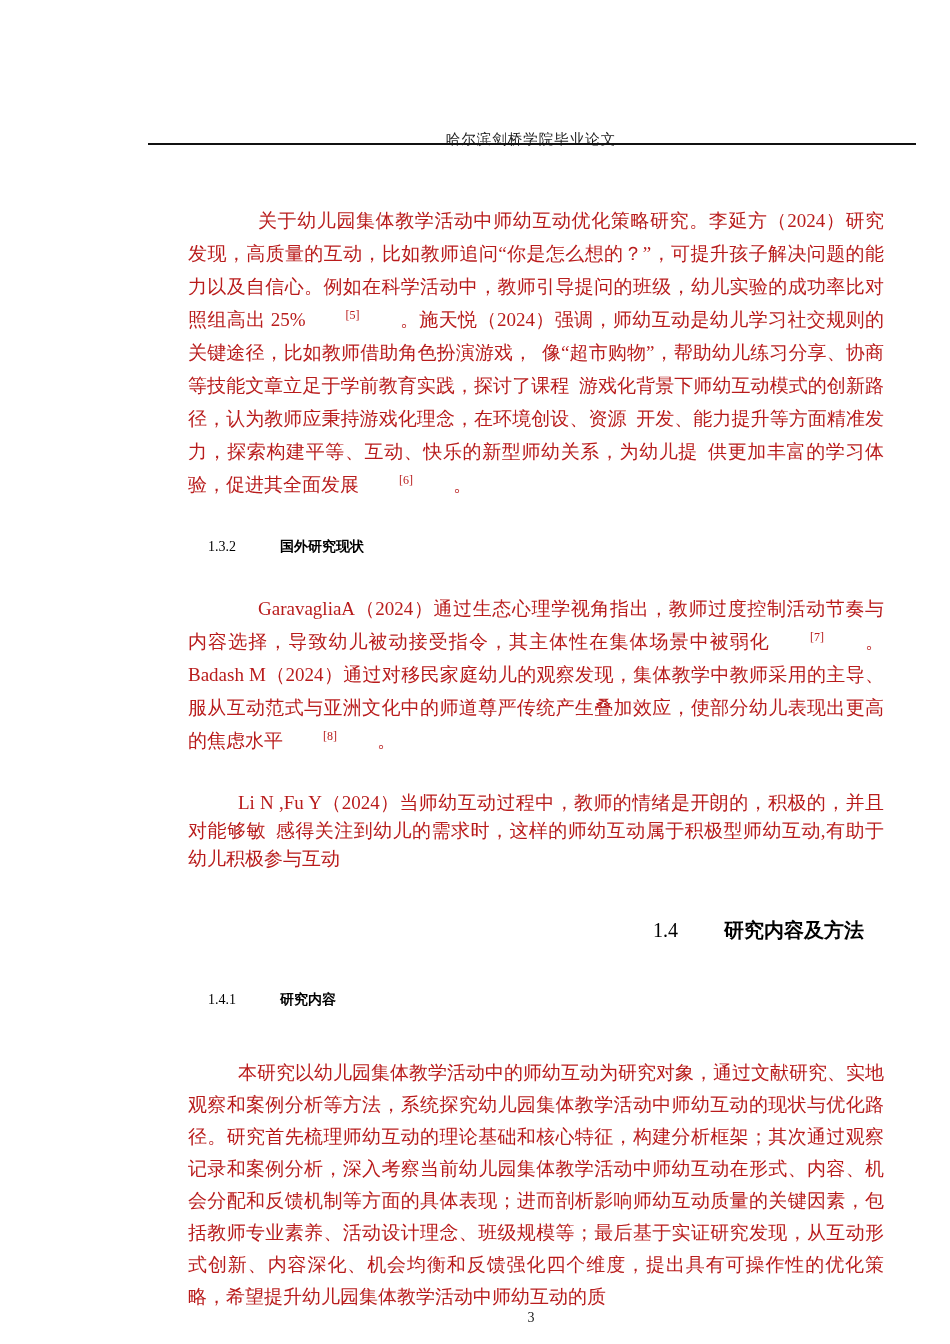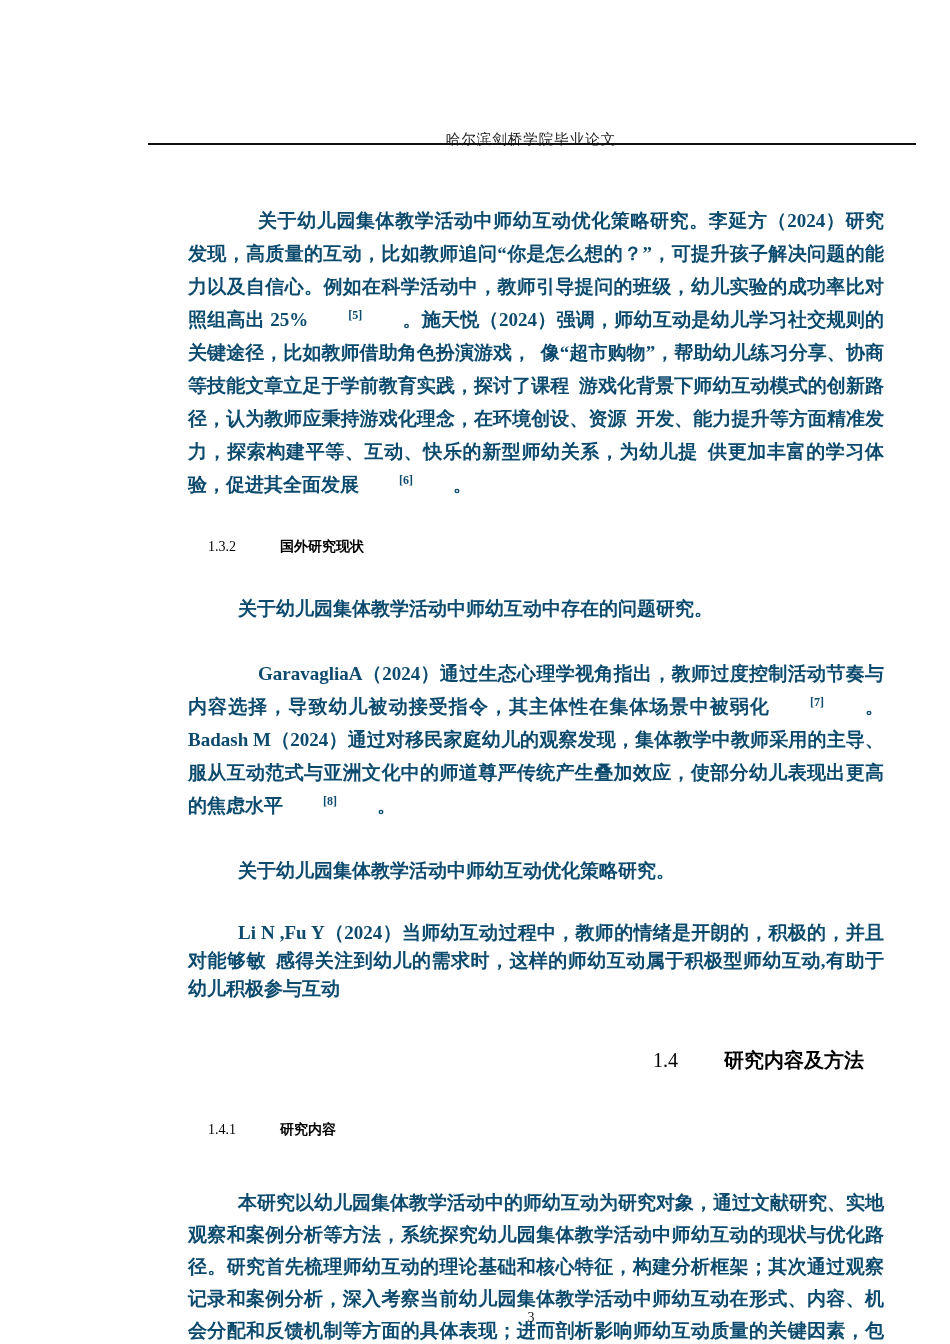--- a/index.html
+++ b/index.html
@@ -27,22 +27,21 @@
     border-top: 2px solid #111111;
   }
   main {
     position: absolute;
     top: 88px; left: 100px; width: 760px;
   }
   p.body {
     font-size: 19px;
     line-height: 33px;
     text-align: justify;
-    color: #0c4a6e;
-    font-weight: bold;
+    color: #b91c1c;
   }
   p.indented { text-indent: 50px; }
   p.tight { line-height: 28px; }
   p.lh32 { line-height: 32px; }
   sup.ref {
     font-size: 12px;
     line-height: 0;
     position: relative;
     top: -7px;
     vertical-align: baseline;
@@ -89,25 +88,23 @@
   <div class="running-header">哈尔滨剑桥学院毕业论文</div>
   <div class="header-rule"></div>
 
   <main>
 
     <p class="body indented m-p1"><span>关于幼儿园集体教学活动中师幼互动优化策略研究。李延方（2024）研究发现，高质量的互动，比如教师追问“你是怎么想的？”，可提升孩子解决问题的能力以及自信心。例如在科学活动中，教师引导提问的班级，幼儿实验的成功率比对照组高出 25%</span><sup class="ref">[5]</sup><span>。施天悦（2024）强调，师幼互动是幼儿学习社交规则的关键途径，比如教师借助角色扮演游戏， 像“超市购物”，帮助幼儿练习分享、协商等技能文章立足于学前教育实践，探讨了课程 游戏化背景下师幼互动模式的创新路径，认为教师应秉持游戏化理念，在环境创设、资源 开发、能力提升等方面精准发力，探索构建平等、互动、快乐的新型师幼关系，为幼儿提 供更加丰富的学习体验，促进其全面发展</span><sup class="ref">[6]</sup><span>。</span></p>
 
     <h3 class="sec m-h132"><span class="num">1.3.2</span><span>国外研究现状</span></h3>
 
 
-    <p class="body indented m-p3">关于幼儿园集体教学活动中师幼互动中存在的问题研究。</p>
 
     <p class="body indented m-p4"><span>GaravagliaA（2024）通过生态心理学视角指出，教师过度控制活动节奏与内容选择，导致幼儿被动接受指令，其主体性在集体场景中被弱化</span><sup class="ref">[7]</sup><span>。Badash M（2024）通过对移民家庭幼儿的观察发现，集体教学中教师采用的主导、服从互动范式与亚洲文化中的师道尊严传统产生叠加效应，使部分幼儿表现出更高的焦虑水平</span><sup class="ref">[8]</sup><span>。</span></p>
 
-    <p class="body indented m-p5">关于幼儿园集体教学活动中师幼互动优化策略研究。</p>
 
     <p class="body indented tight m-p6">Li N ,Fu Y（2024）当师幼互动过程中，教师的情绪是开朗的，积极的，并且对能够敏 感得关注到幼儿的需求时，这样的师幼互动属于积极型师幼互动,有助于幼儿积极参与互动</p>
 
 
     <h2 class="sec m-h14"><span class="num">1.4</span><span>研究内容及方法</span></h2>
 
     <h3 class="sec m-h141"><span class="num">1.4.1</span><span>研究内容</span></h3>
 
     <p class="body indented lh32 m-p8">本研究以幼儿园集体教学活动中的师幼互动为研究对象，通过文献研究、实地观察和案例分析等方法，系统探究幼儿园集体教学活动中师幼互动的现状与优化路径。研究首先梳理师幼互动的理论基础和核心特征，构建分析框架；其次通过观察记录和案例分析，深入考察当前幼儿园集体教学活动中师幼互动在形式、内容、机会分配和反馈机制等方面的具体表现；进而剖析影响师幼互动质量的关键因素，包括教师专业素养、活动设计理念、班级规模等；最后基于实证研究发现，从互动形式创新、内容深化、机会均衡和反馈强化四个维度，提出具有可操作性的优化策略，希望提升幼儿园集体教学活动中师幼互动的质</p>
 

